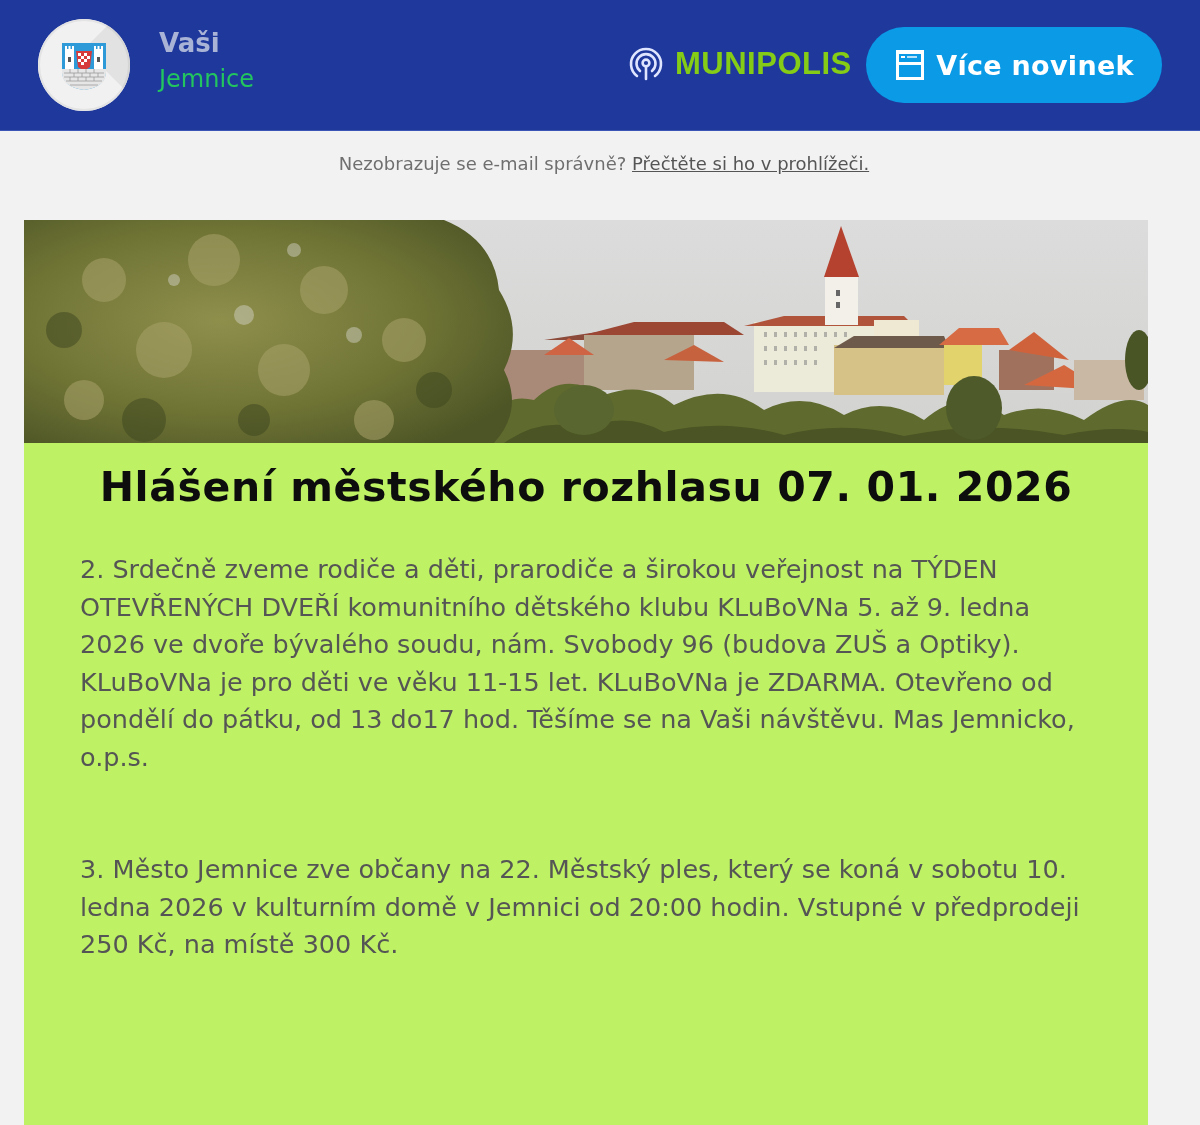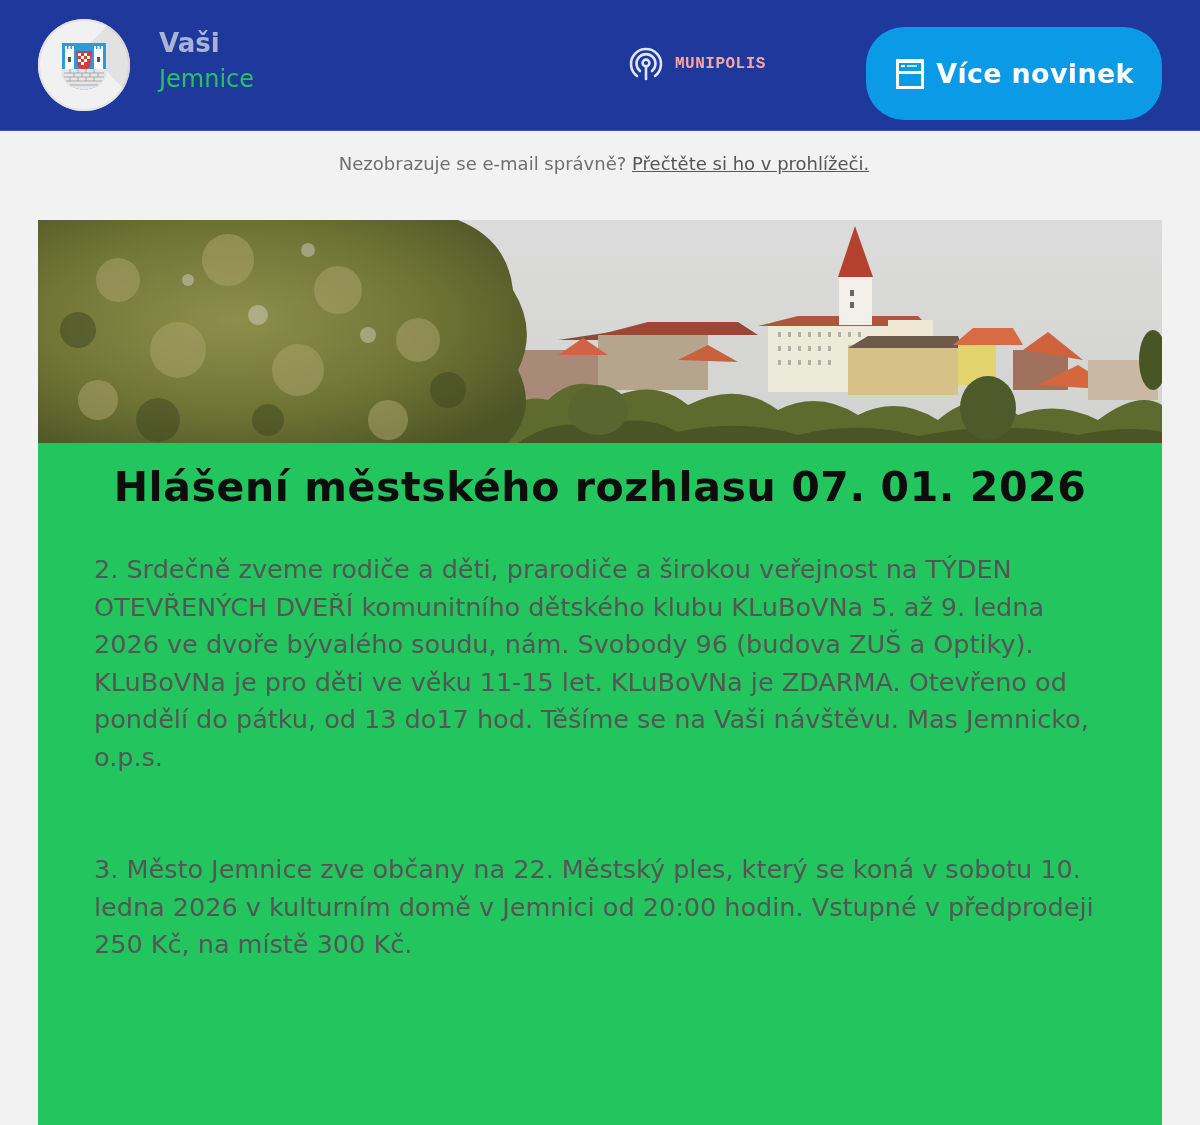--- a/index.html
+++ b/index.html
@@ -23,37 +23,37 @@
     background: rgba(0,0,0,0.06); transform: rotate(-45deg); transform-origin: top left;
   }
   .emblem { position: absolute; left: 22px; top: 22px; width: 48px; height: 50px; z-index: 2; }
   .town-label { position: absolute; left: 159px; top: 30px; line-height: 1; }
   .town-top { color: #a8b3d6; font-weight: bold; font-size: 26px; display: block; }
   .town-name { color: #22c55e; font-size: 24px; display: block; margin-top: 11px; }
   .munipolis {
     position: absolute; left: 627px; top: 45px; display: flex; align-items: center; gap: 10px;
   }
   .munipolis-text {
-    color: #fca5a5; font-family: Liberation Mono, monospace; font-weight: bold;
-    font-size: 16px; letter-spacing: 0.5px;
+    color: #84cc16; font-family: Liberation Sans, sans-serif; font-weight: bold;
+    font-size: 31px; letter-spacing: 0.5px;
   }
   .more-btn {
-    position: absolute; left: 866px; top: 27px; width: 296px; height: 93px;
+    position: absolute; left: 866px; top: 27px; width: 296px; height: 76px;
     background: #0a9ae6; border-radius: 38px;
     display: flex; align-items: center; justify-content: center; gap: 10px;
     color: #fff; cursor: pointer;
   }
   .more-btn-label { font-weight: bold; font-size: 27px; letter-spacing: 0.3px; }
   .preheader {
     text-align: center; margin-top: 22px; font-size: 18px; color: #6f6f6f; height: 30px; padding-left: 8px;
   }
   .preheader a { color: #555; text-decoration: underline; }
   .card {
-    position: absolute; left: 38px; top: 220px; width: 1124px; height: 905px;
-    background: #22c55e; overflow: hidden;
+    position: absolute; left: 24px; top: 220px; width: 1124px; height: 905px;
+    background: #bef264; overflow: hidden;
   }
   .banner {
     width: 1124px; height: 223px; position: relative; overflow: hidden;
     background: linear-gradient(#d9d9d9, #d4d4d4);
   }
   .title {
     text-align: center; font-weight: bold; font-size: 41px; color: #0d0d0d;
     margin: 20px 0 0 0; letter-spacing: 0.6px;
   }
   .body { padding: 0 56px; margin-top: 40px; }

